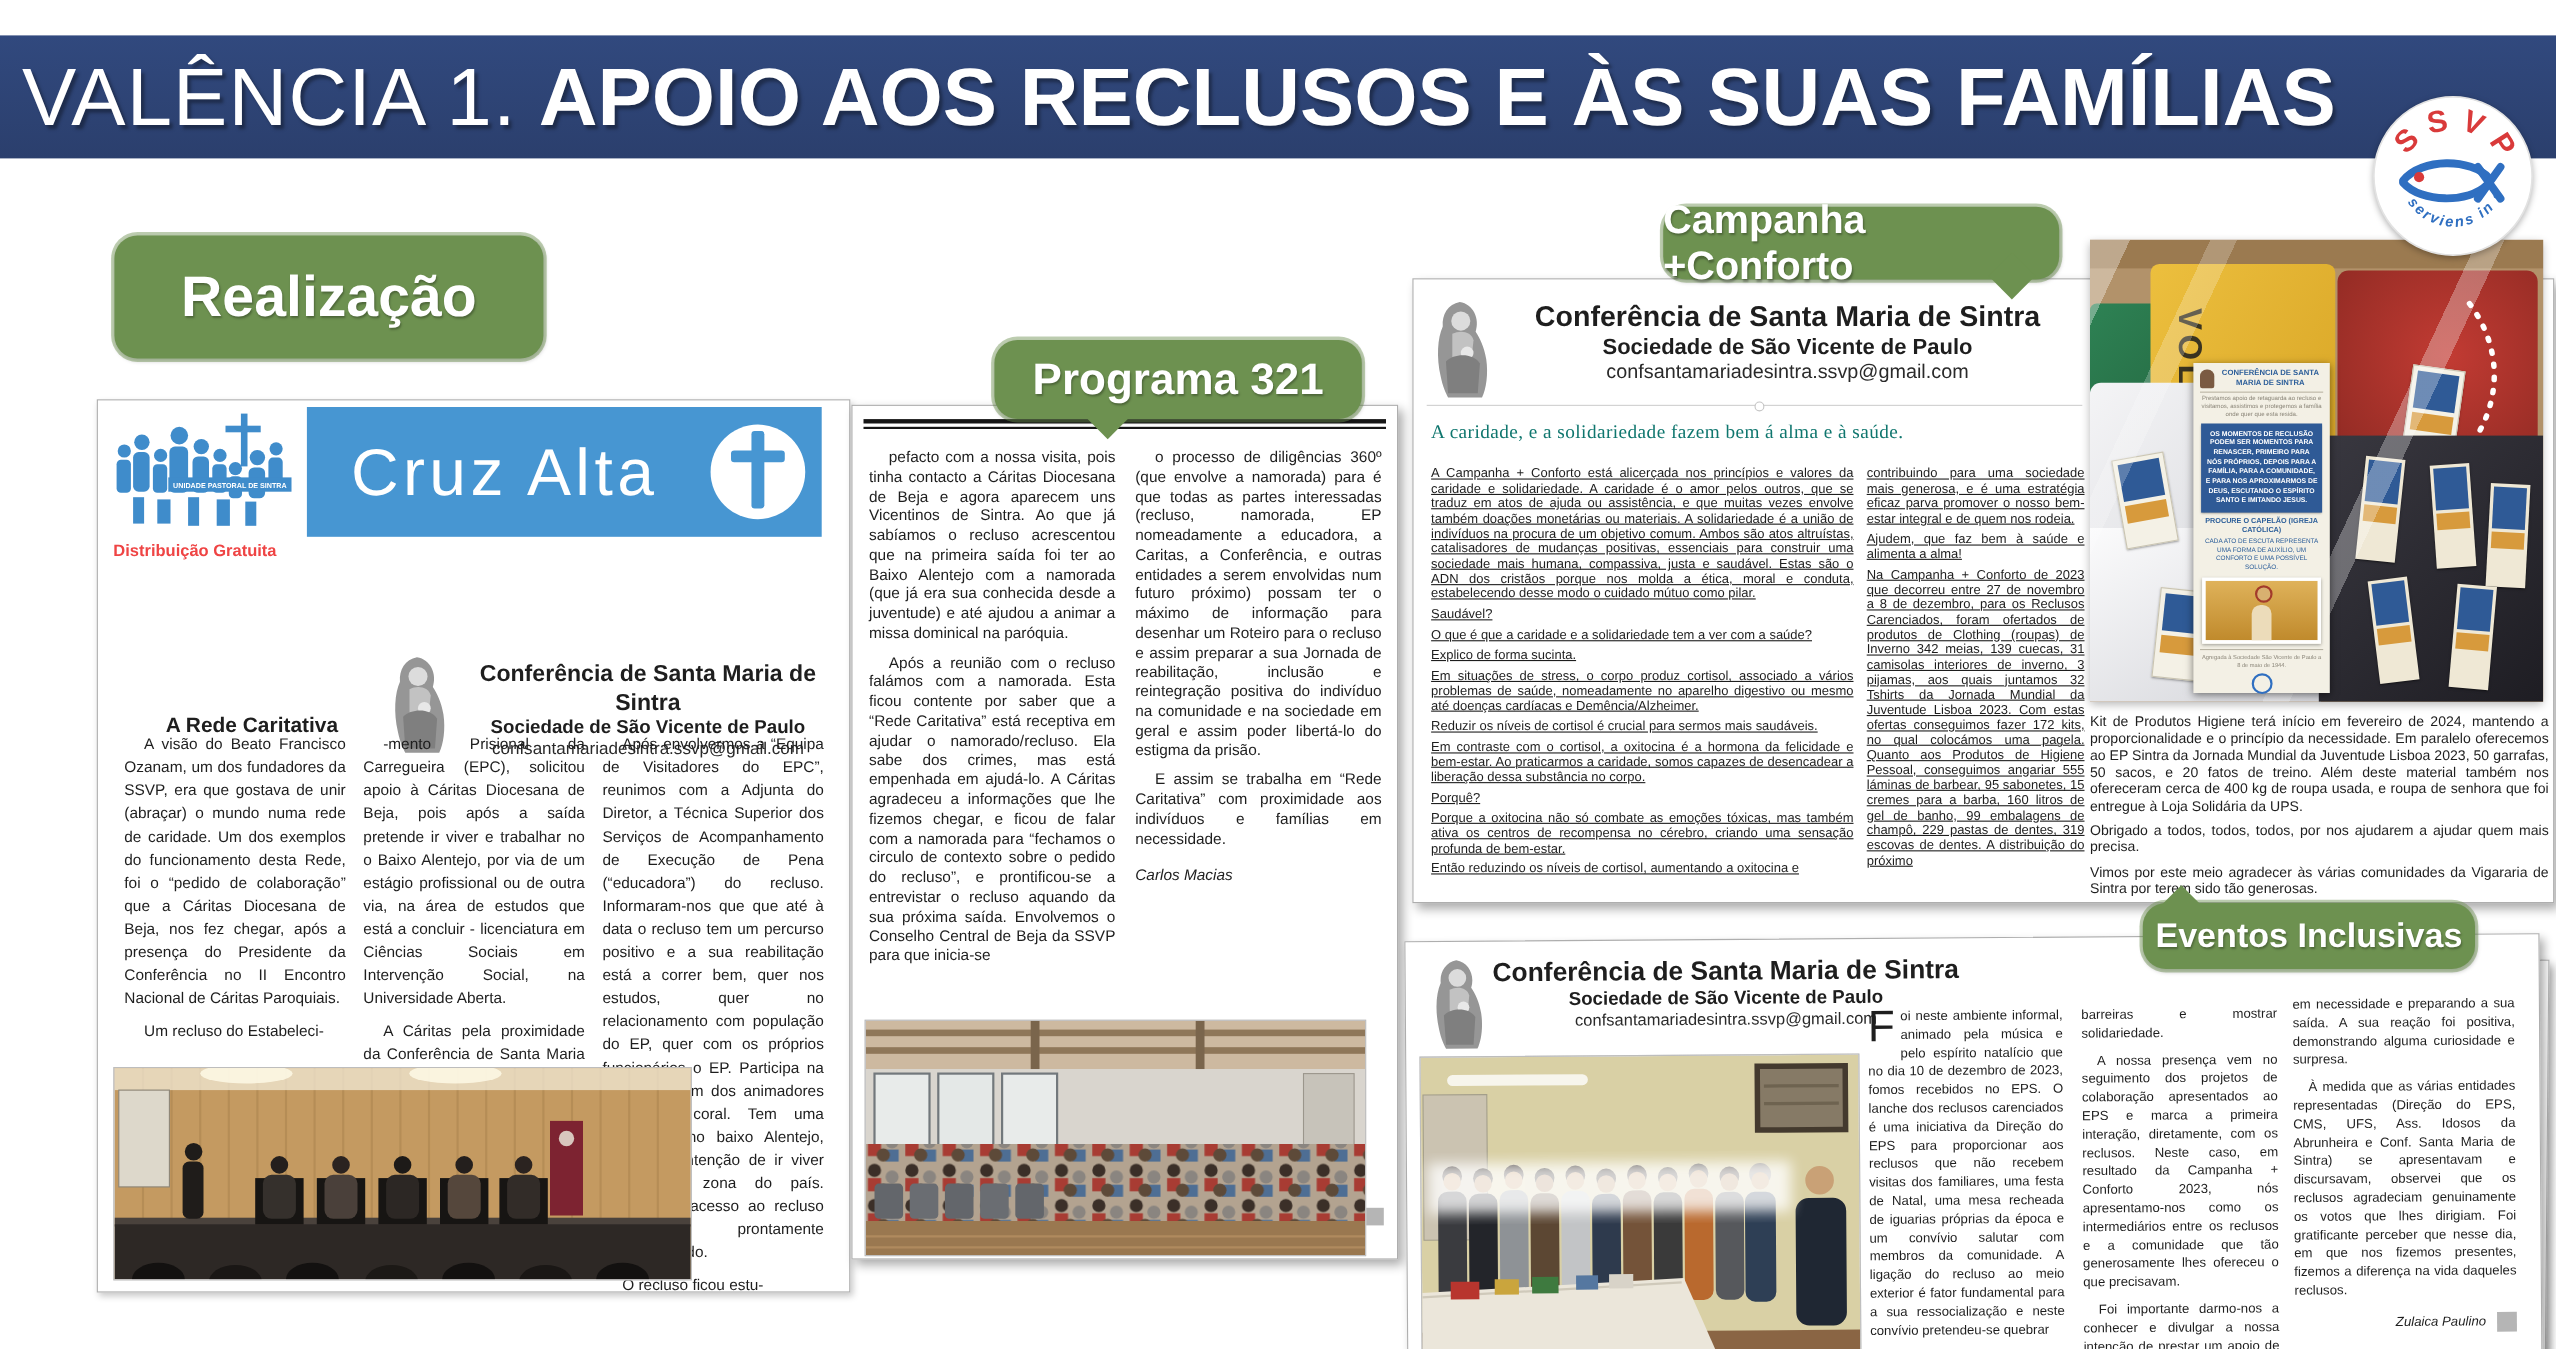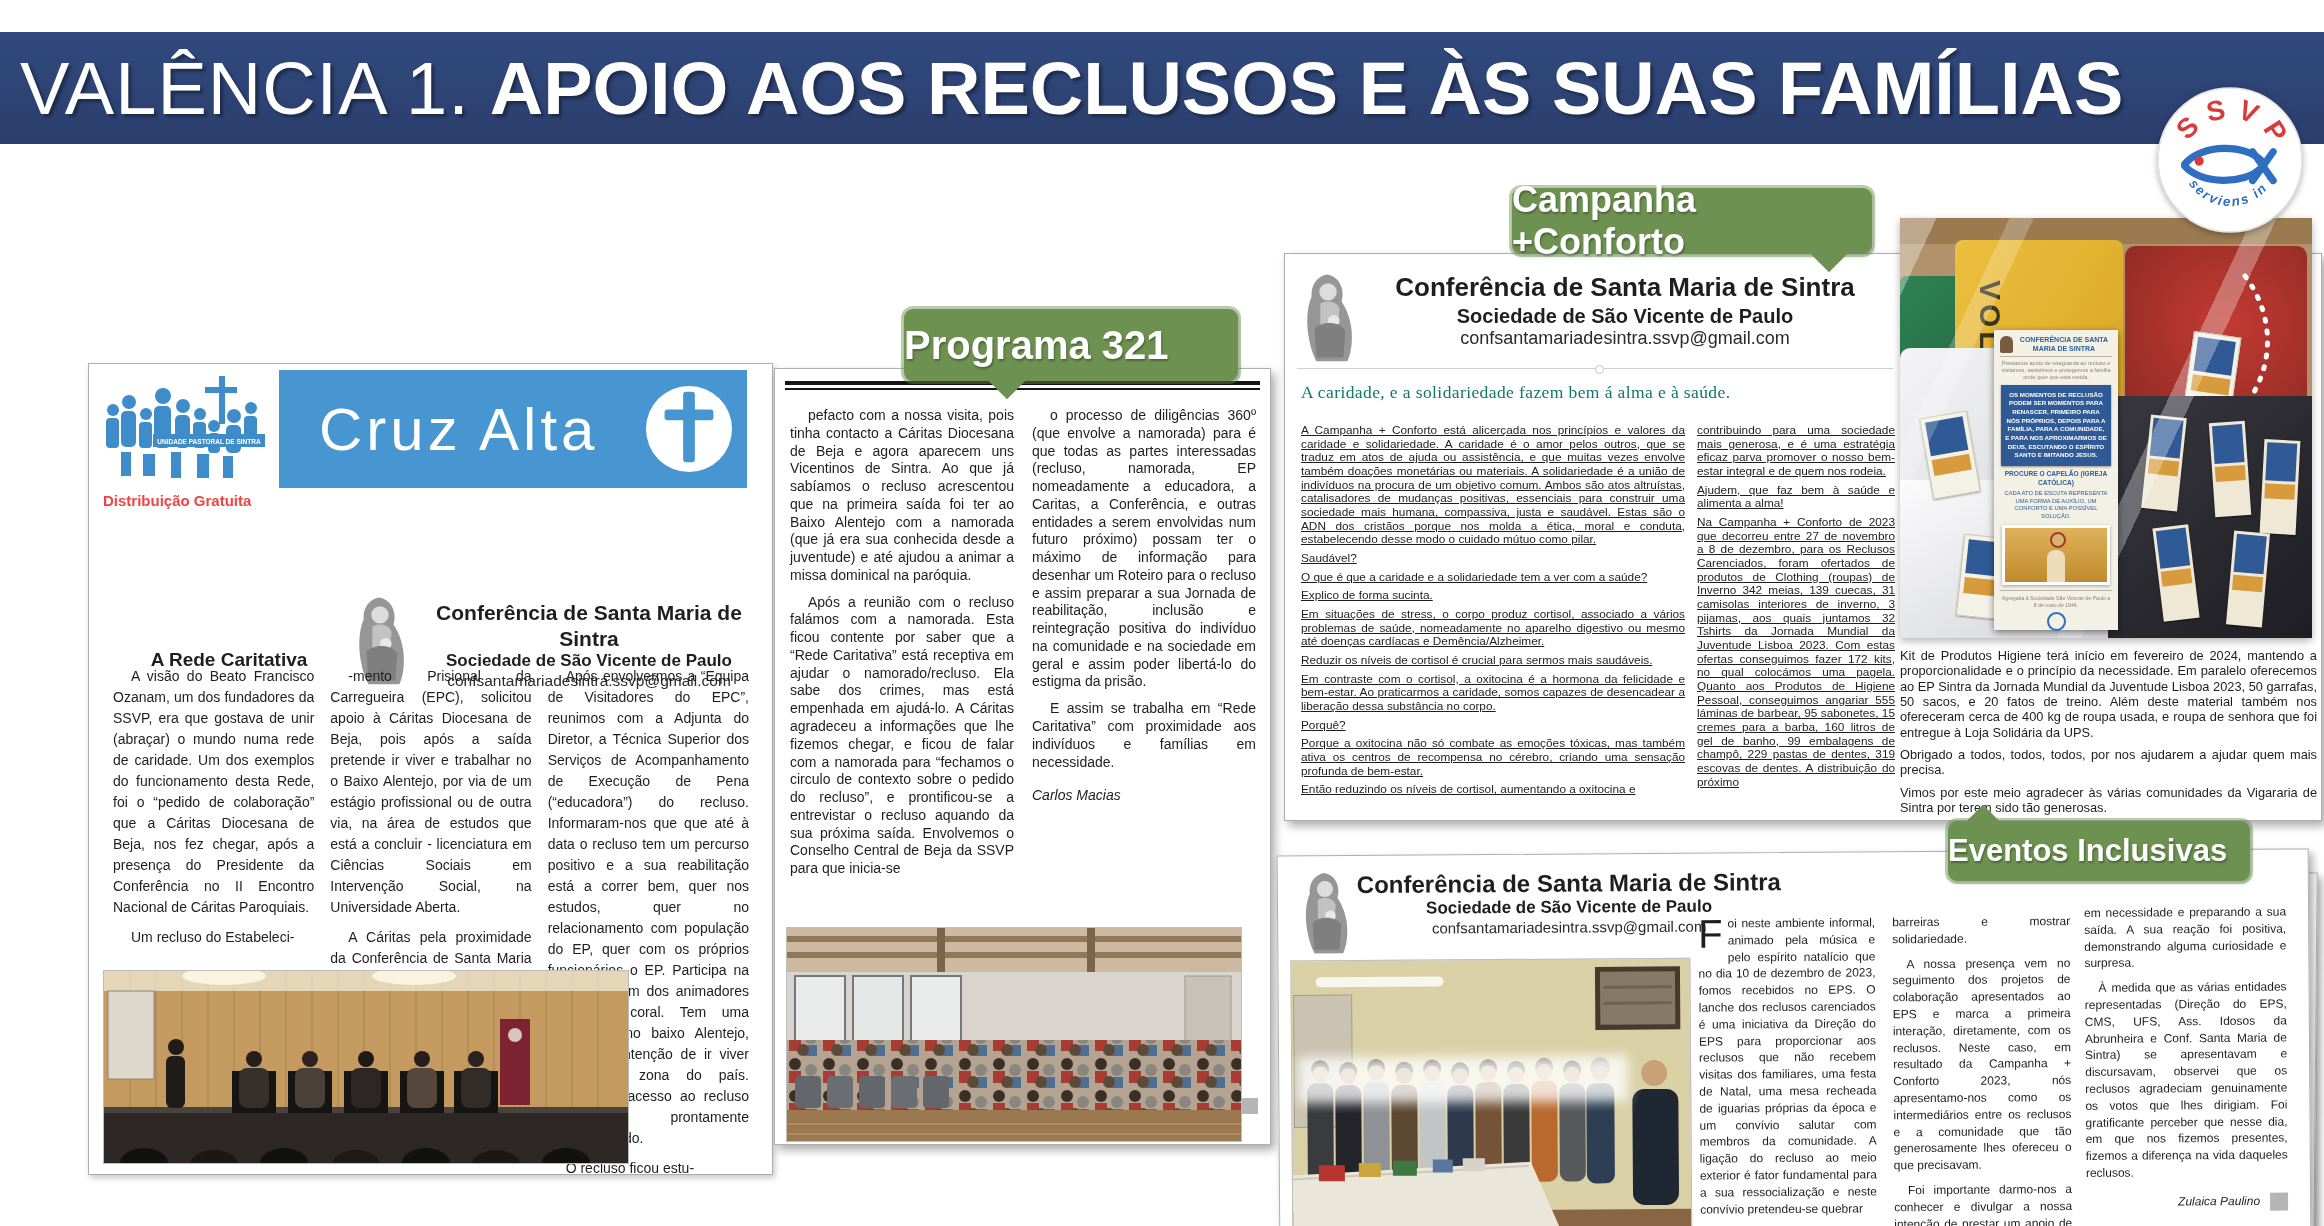--- a/index.html
+++ b/index.html
@@ -14,21 +14,21 @@
                  margin-right:20px;text-shadow:3px 3px 3px rgba(0,0,0,.35);white-space:nowrap;}
   .banner-title{color:#fff;font-size:74px;font-weight:700;letter-spacing:0;
                 text-shadow:3px 3px 3px rgba(0,0,0,.35);white-space:nowrap;}
 
   
   .ssvp-logo{position:absolute;left:2156px;top:54px;width:148px;height:148px;z-index:6;
              filter:drop-shadow(0 2px 3px rgba(0,0,0,.3));}
 
   
   .badge{position:absolute;background:#6d9150;color:#fff;font-weight:700;z-index:5;
-         display:flex;align-items:center;justify-content:flex-start;border-radius:9px;
+         display:flex;align-items:center;justify-content:center;border-radius:21px;
          box-shadow:0 0 0 3px rgba(109,145,80,.45), 1px 2px 4px rgba(0,0,0,.25);
          text-shadow:1px 2px 2px rgba(0,0,0,.3);}
   .badge .tail{position:absolute;width:30px;height:30px;background:#6d9150;
                transform:rotate(45deg);z-index:-1;}
   .badge-realizacao{left:104px;top:182px;width:390px;height:112px;font-size:52px;}
   .badge-programa{left:904px;top:277px;width:334px;height:72px;font-size:40px;}
   .badge-programa .tail{left:88px;bottom:-12px;}
   .badge-campanha{left:1512px;top:156px;width:360px;height:66px;font-size:36px;}
   .badge-campanha .tail{right:28px;bottom:-12px;}
   .badge-eventos{left:1948px;top:789px;width:302px;height:60px;font-size:31px;}
@@ -182,20 +182,23 @@
       <path d="M94,64 L114,92" stroke="#2f6fc1" stroke-width="7" stroke-linecap="round"></path>
       <path d="M94,92 L114,64" stroke="#2f6fc1" stroke-width="7" stroke-linecap="round"></path>
       <circle cx="42" cy="73" r="4.5" fill="#d93a3a"></circle>
       <path id="arcB" d="M 28,88 A 48,48 0 0 0 116,88" fill="none"></path>
       <text font-size="13" font-weight="bold" font-style="italic" fill="#2f6fc1" letter-spacing="2" font-family="Liberation Sans, sans-serif">
         <textPath href="#arcB" startOffset="8">serviens in spe</textPath>
       </text>
     </svg>
   </div>
 
+  <div class="badge badge-realizacao">
+    <span>Realização</span>
+  </div>
 
   <section class="card card-left">
 
     <div class="ups-logo">
       <svg viewBox="0 0 165 110">
         <g fill="#3f8ccb">
           <rect x="118" y="4" width="6" height="48"></rect>
             <rect x="104" y="15" width="32" height="6"></rect>
           <circle cx="12" cy="38" r="6"></circle>
             <rect x="5" y="46" width="13" height="30" rx="4"></rect>

